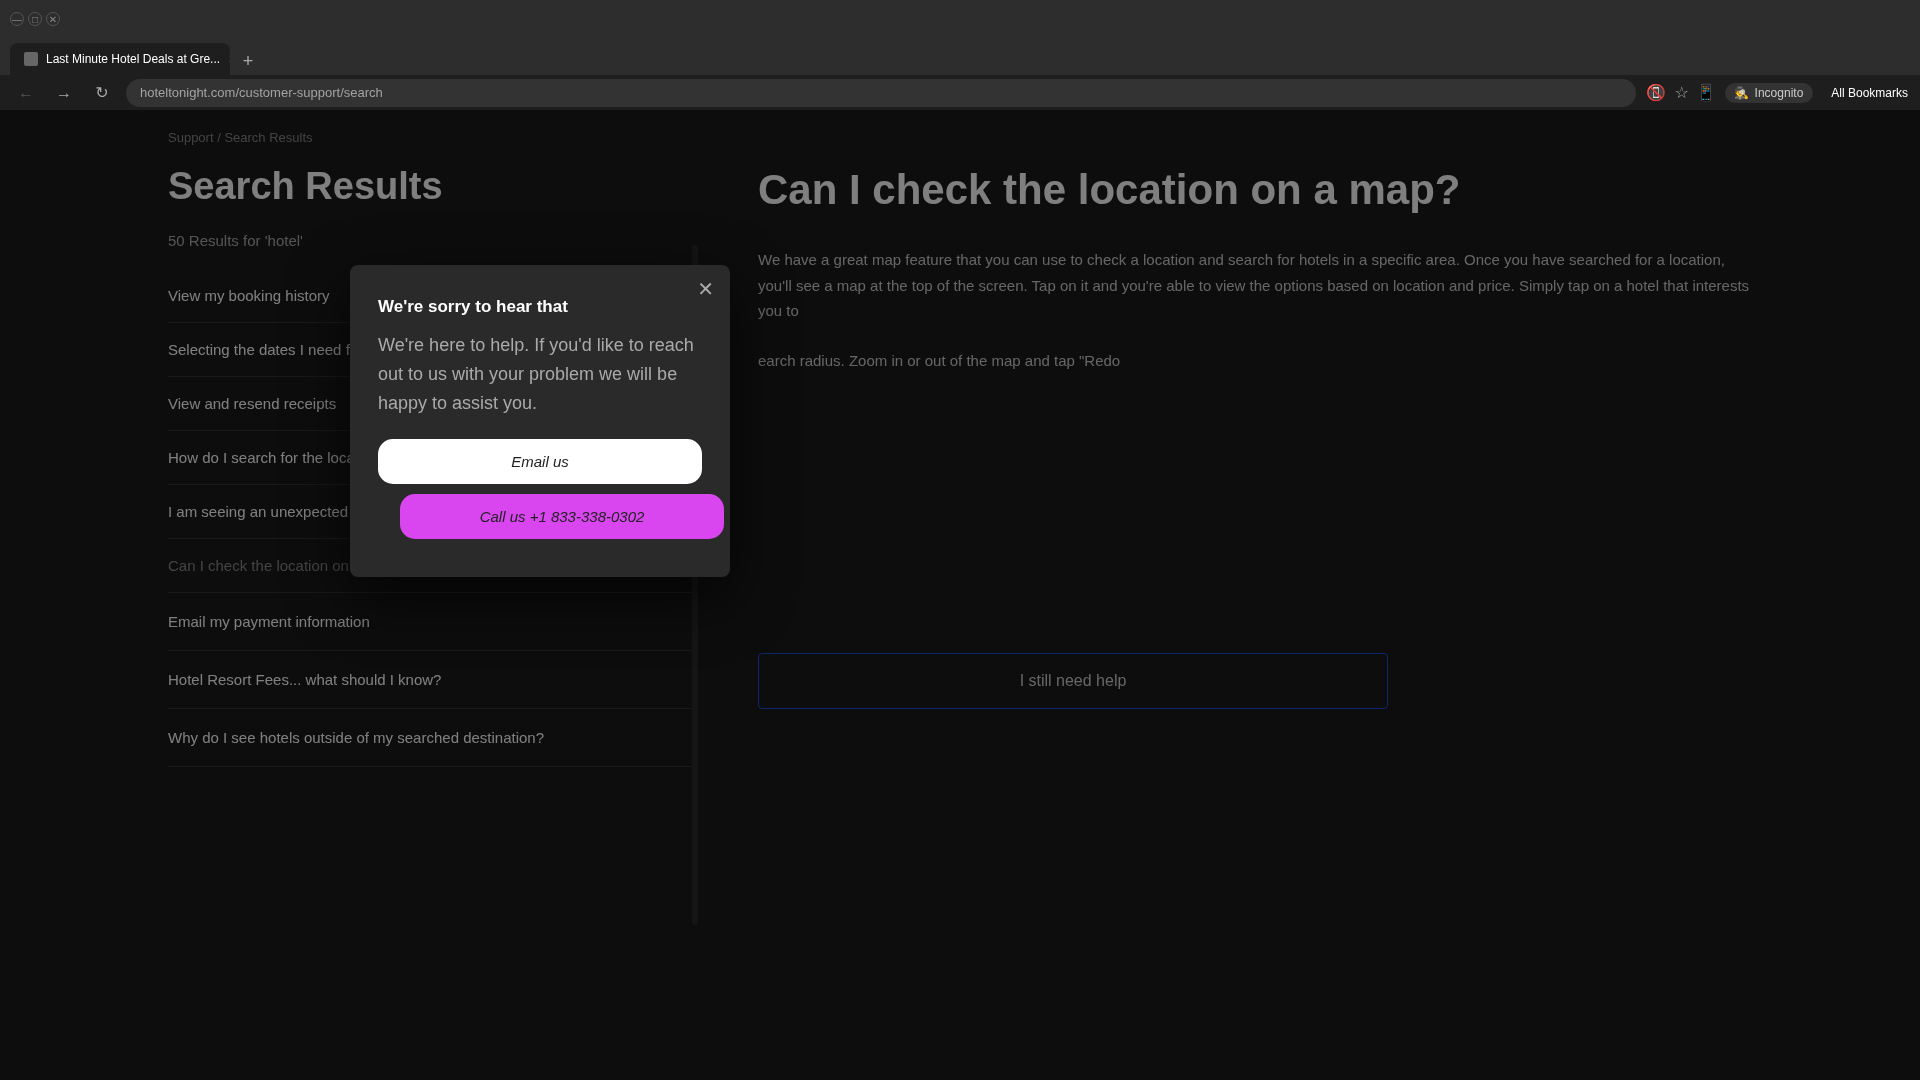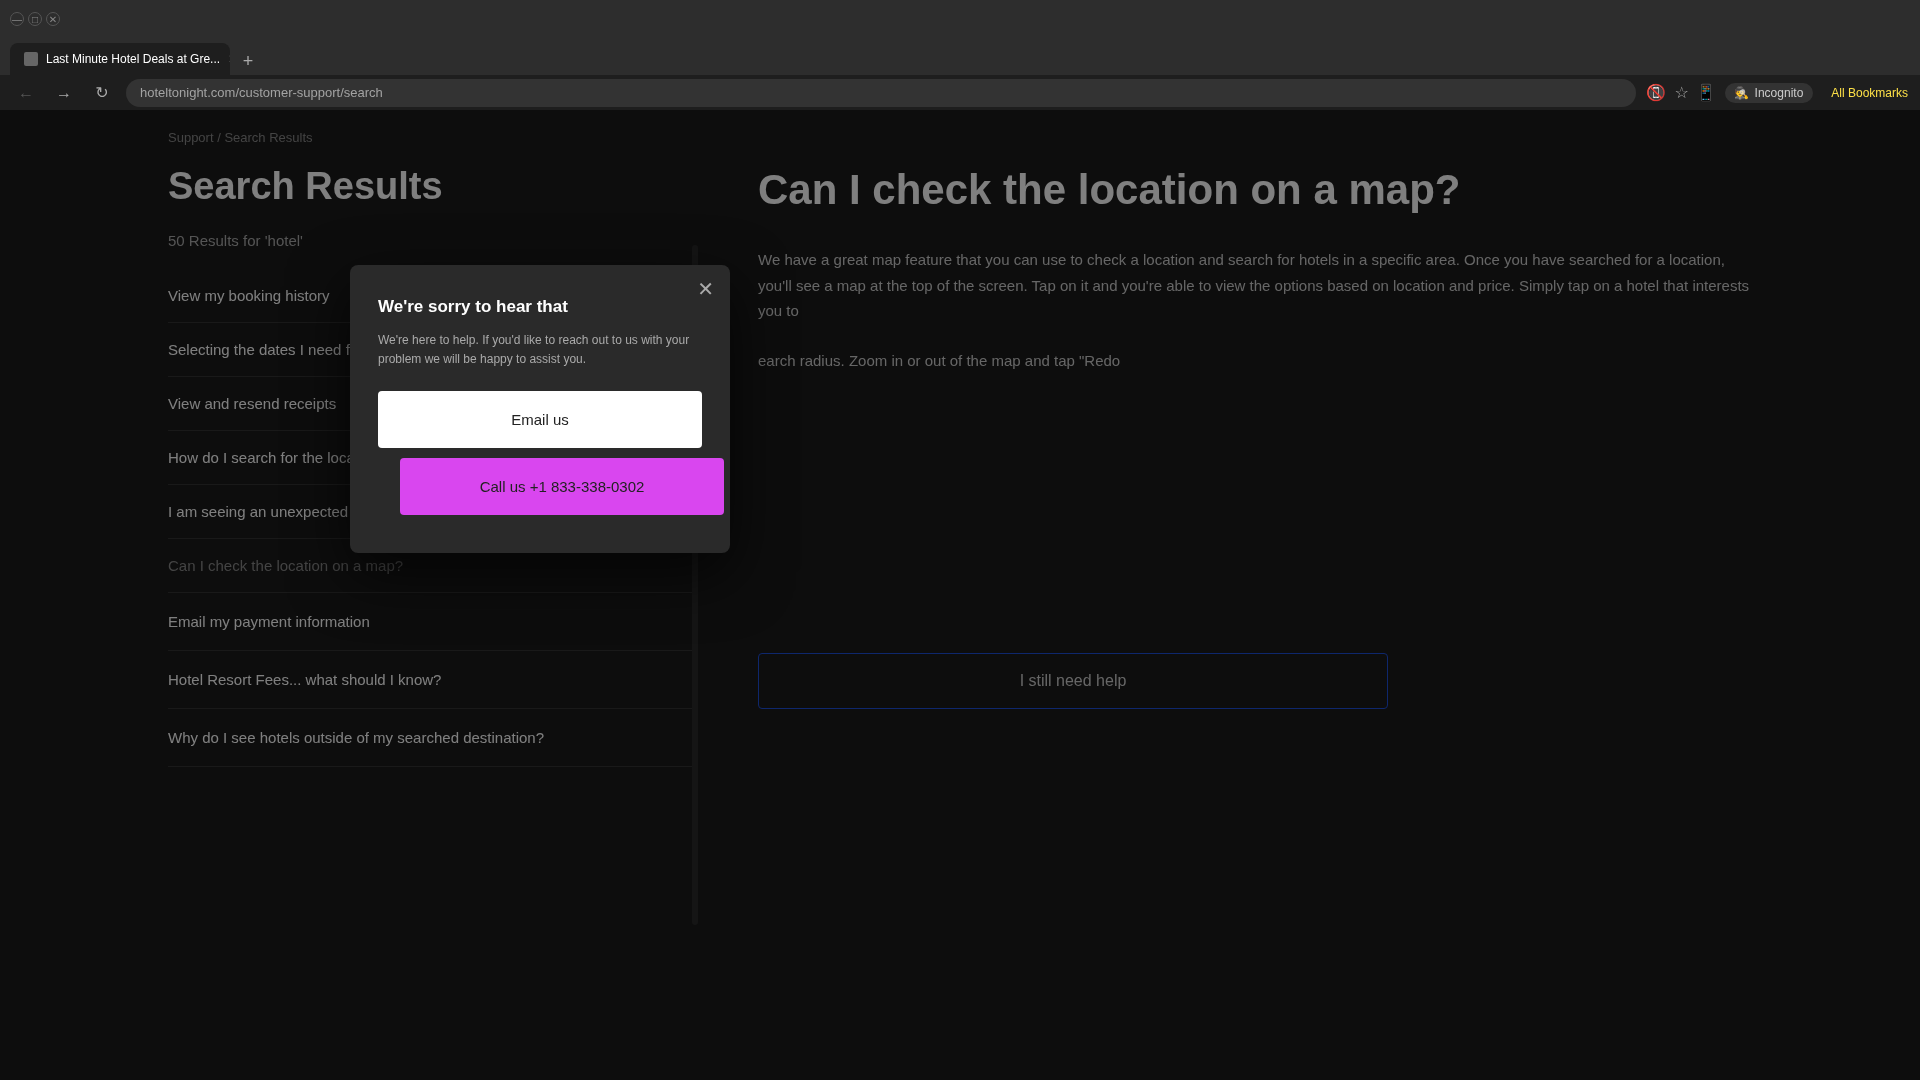--- a/index.html
+++ b/index.html
@@ -295,37 +295,38 @@
       cursor: pointer;
       line-height: 1;
     }
     .modal-title {
       font-size: 17px;
       font-weight: 700;
       color: #fff;
       margin-bottom: 14px;
     }
     .modal-body {
-      font-size: 12px;
+      font-size: 18px;
       color: #aaa;
       line-height: 1.6;
       margin-bottom: 22px;
     }
     .modal-btn {
       display: flex;
       align-items: center;
       justify-content: center;
       width: 100%;
-      padding: 20px;
-      border-radius: 4px;
+      padding: 14px;
+      border-radius: 15px;
       font-size: 15px;
       cursor: pointer;
       border: none;
       margin-bottom: 10px;
       font-weight: 500;
+      font-style: italic;
     }
     .modal-btn.email {
       background: #fff;
       color: #222;
     }
     .modal-btn.phone {
       background: #d946ef;
       color: #222;
       margin-left: 22px;
     }
@@ -358,21 +359,21 @@
       <span>hoteltonight.com/customer-support/search</span>
     </div>
     <div class="address-actions">
       <span class="addr-icon">📵</span>
       <span class="addr-icon">☆</span>
       <span class="addr-icon">📱</span>
       <div class="incognito-badge">
         <span>🕵</span>
         <span>Incognito</span>
       </div>
-      <span style="color:#fde047;font-size:12px;cursor:pointer;margin-left:10px;">All Bookmarks</span>
+      <span style="color:#ffffff;font-size:12px;cursor:pointer;margin-left:10px;">All Bookmarks</span>
     </div>
   </div>
 </div>
 
 <div class="page-content">
 
   <div class="breadcrumb">
     <span>Support</span>
     <span> / </span>
     <span>Search Results</span>

